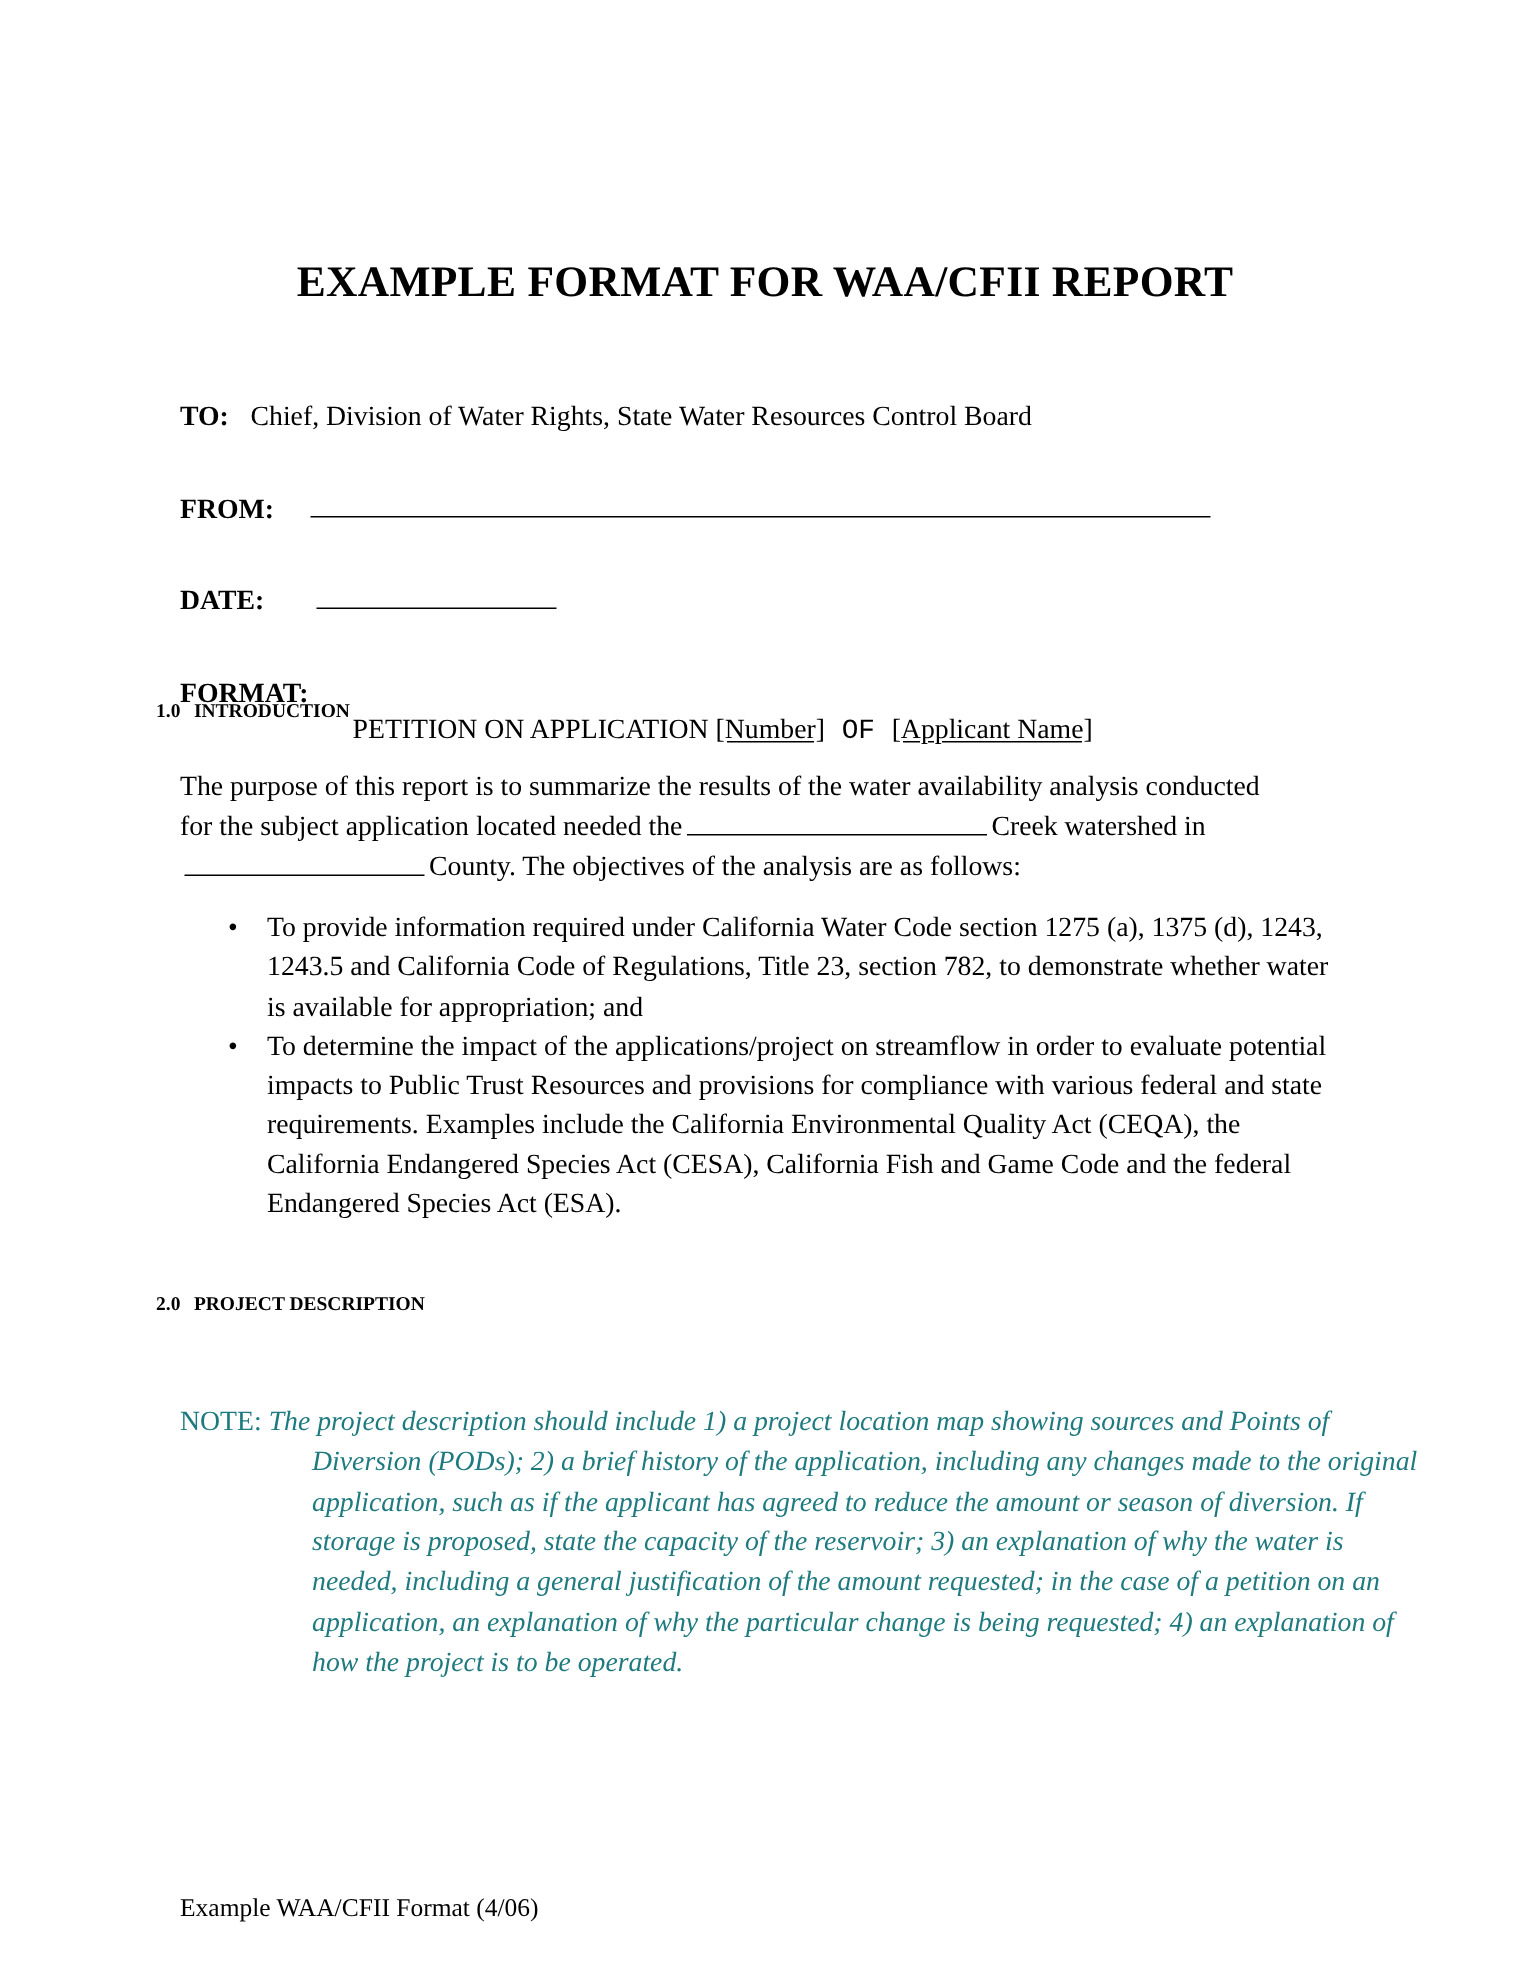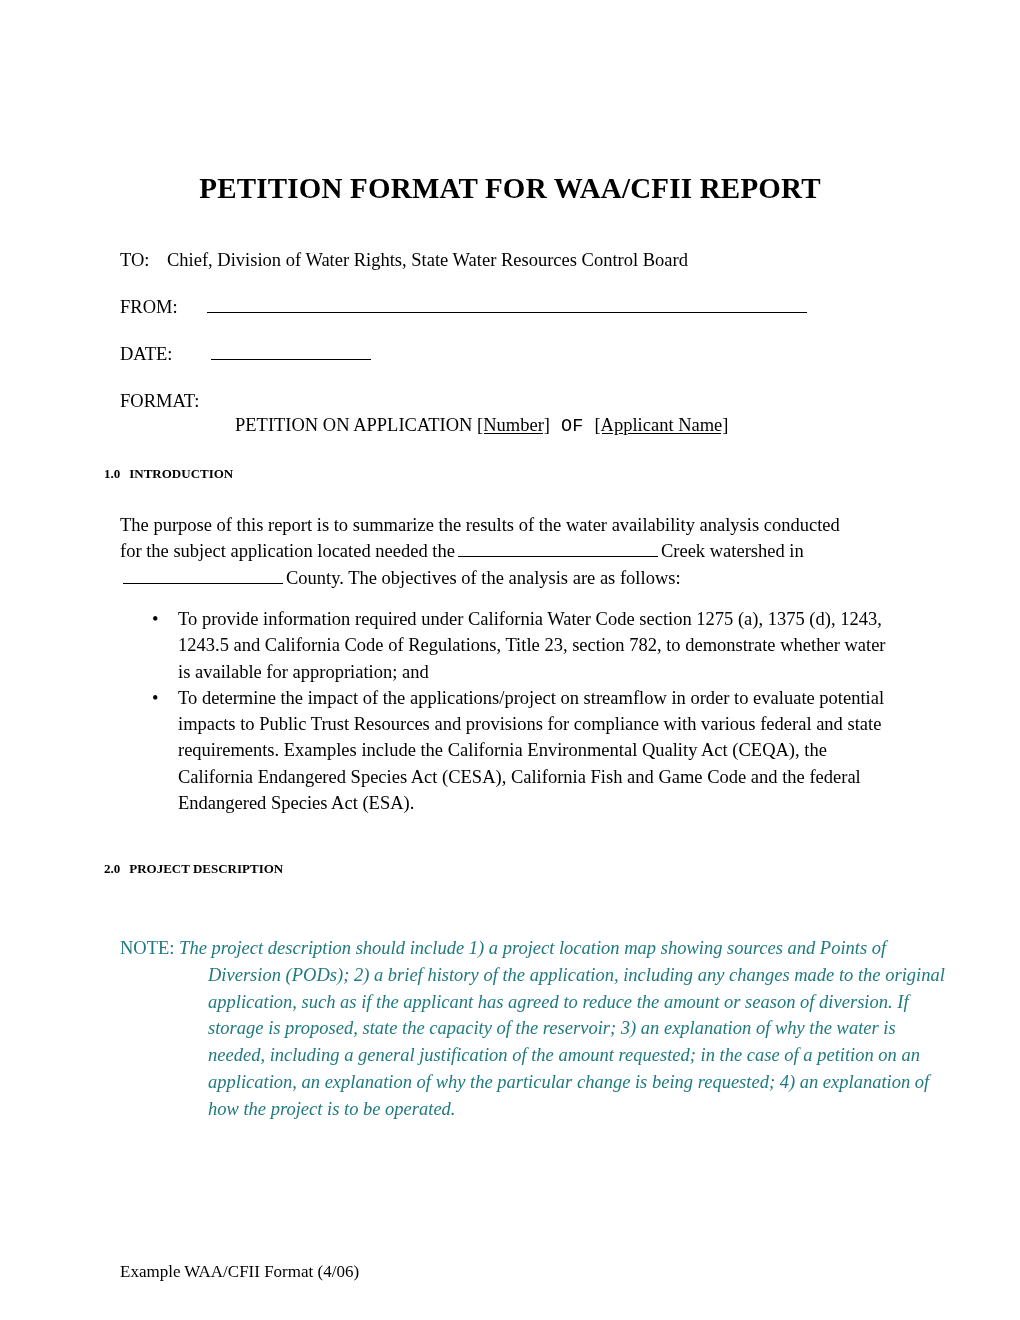--- a/index.html
+++ b/index.html
@@ -44,22 +44,23 @@
     width: 790px;
     font-size: 18.5px;
     line-height: 1.0;
   }
   .memo-row {
     display: flex;
     align-items: baseline;
     margin-bottom: 25px;
   }
   .memo-label {
-    font-weight: normal;
+    font-weight: bold;
     flex: 0 0 auto;
+    margin-top: 18px;
   }
   .memo-value {
     flex: 1 1 auto;
   }
   .lbl-to    { width: 47px; }
   .lbl-from  { width: 85px; }
   .lbl-date  { width: 85px; }
   .lbl-subj  { width: 115px; }
 
   .blank-line {
@@ -150,21 +151,21 @@
     left: 120px;
     top: 1262px;
     font-size: 17px;
   }
 </style>
 </head>
 <body>
 
 <div class="page">
 
-  <div class="doc-title">PETITION FORMAT FOR WAA/CFII REPORT</div>
+  <div class="doc-title">EXAMPLE FORMAT FOR WAA/CFII REPORT</div>
 
   <div class="memo">
 
     <div class="memo-row">
       <span class="memo-label lbl-to">TO:</span>
       <span class="memo-value">Chief, Division of Water Rights, State Water Resources Control Board</span>
     </div>
 
     <div class="memo-row">
       <span class="memo-label lbl-from">FROM:</span>

